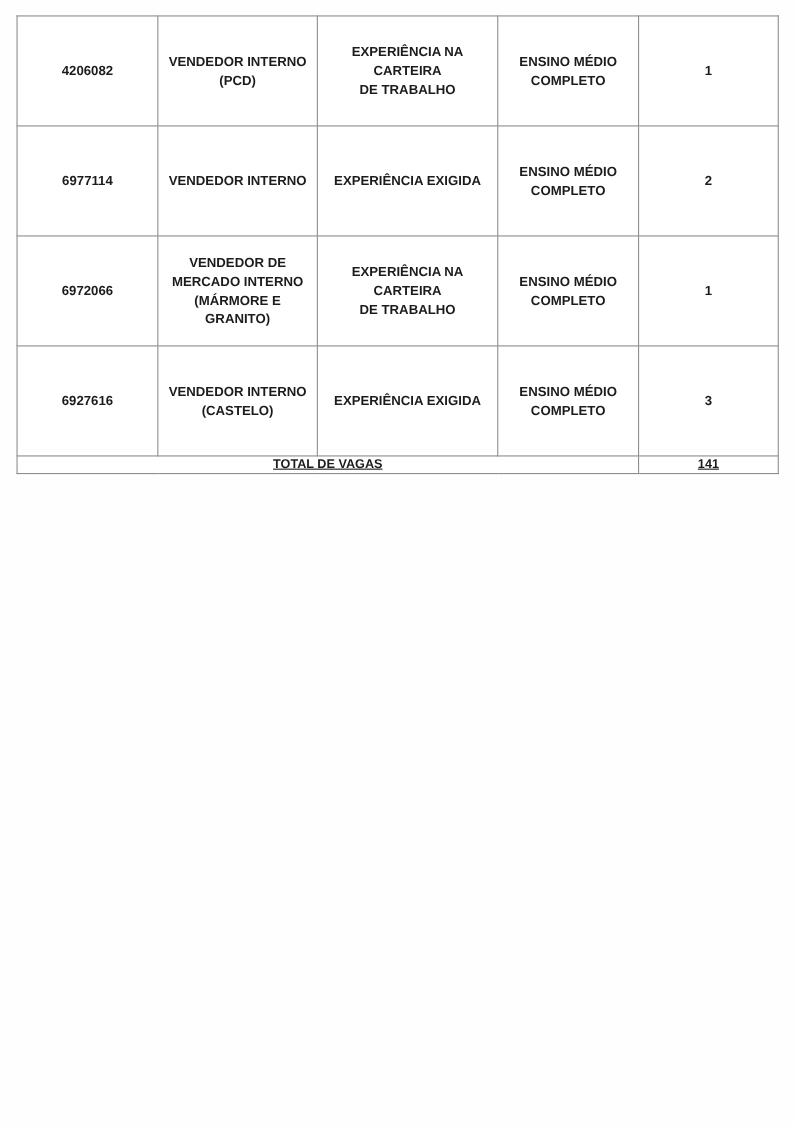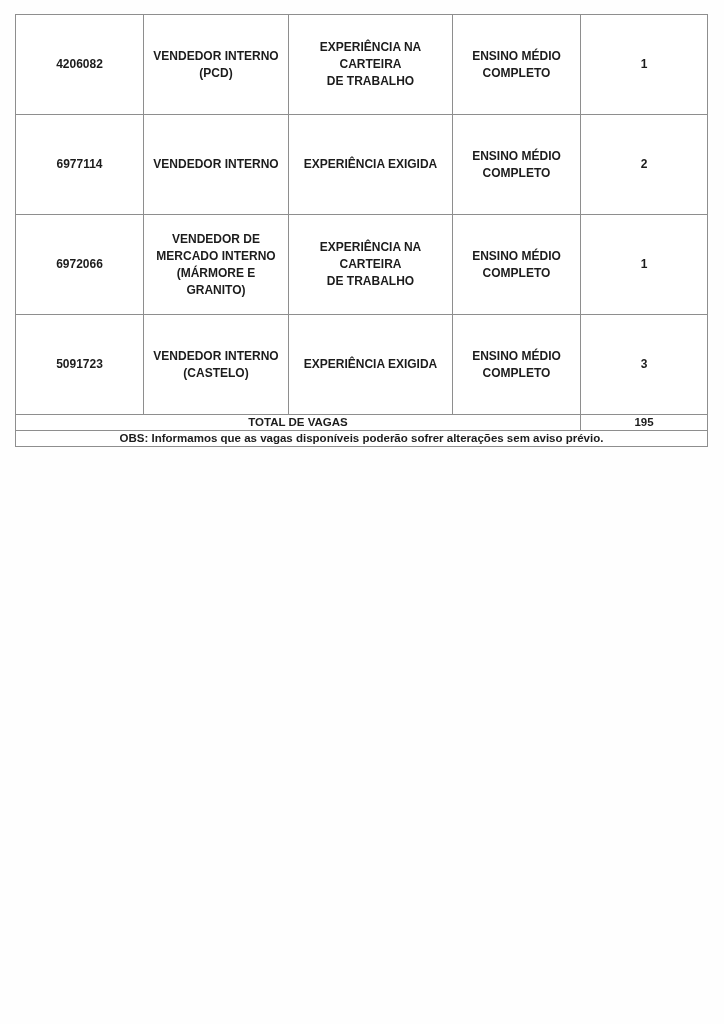--- a/index.html
+++ b/index.html
@@ -35,20 +35,21 @@
     white-space: pre-line;
     padding: 2px 3px;
     overflow: hidden;
   }
   tr.data-row td { height: 95px; }
   tr.footer-row td {
     height: 13px;
     font-size: 11.5px;
     line-height: 13px;
     padding: 1px 2px;
+    text-decoration: underline;
   }
 </style>
 </head>
 <body>
 
 <div class="page">
   <table class="vacancies">
     <colgroup>
       <col style="width:128px">
       <col style="width:145px">
@@ -80,30 +81,27 @@
         <td>VENDEDOR DE
 MERCADO INTERNO
 (MÁRMORE E GRANITO)</td>
         <td>EXPERIÊNCIA NA CARTEIRA
 DE TRABALHO</td>
         <td>ENSINO MÉDIO
 COMPLETO</td>
         <td>1</td>
       </tr>
       <tr class="data-row">
-        <td>5091723</td>
+        <td>6927616</td>
         <td>VENDEDOR INTERNO
 (CASTELO)</td>
         <td>EXPERIÊNCIA EXIGIDA</td>
         <td>ENSINO MÉDIO
 COMPLETO</td>
         <td>3</td>
       </tr>
       <tr class="footer-row">
         <td colspan="4">TOTAL DE VAGAS</td>
-        <td>195</td>
-      </tr>
-      <tr class="footer-row">
-        <td colspan="5">OBS: Informamos que as vagas disponíveis poderão sofrer alterações sem aviso prévio.</td>
+        <td>141</td>
       </tr>
     </tbody>
   </table>
 </div>
 
 </body></html>

